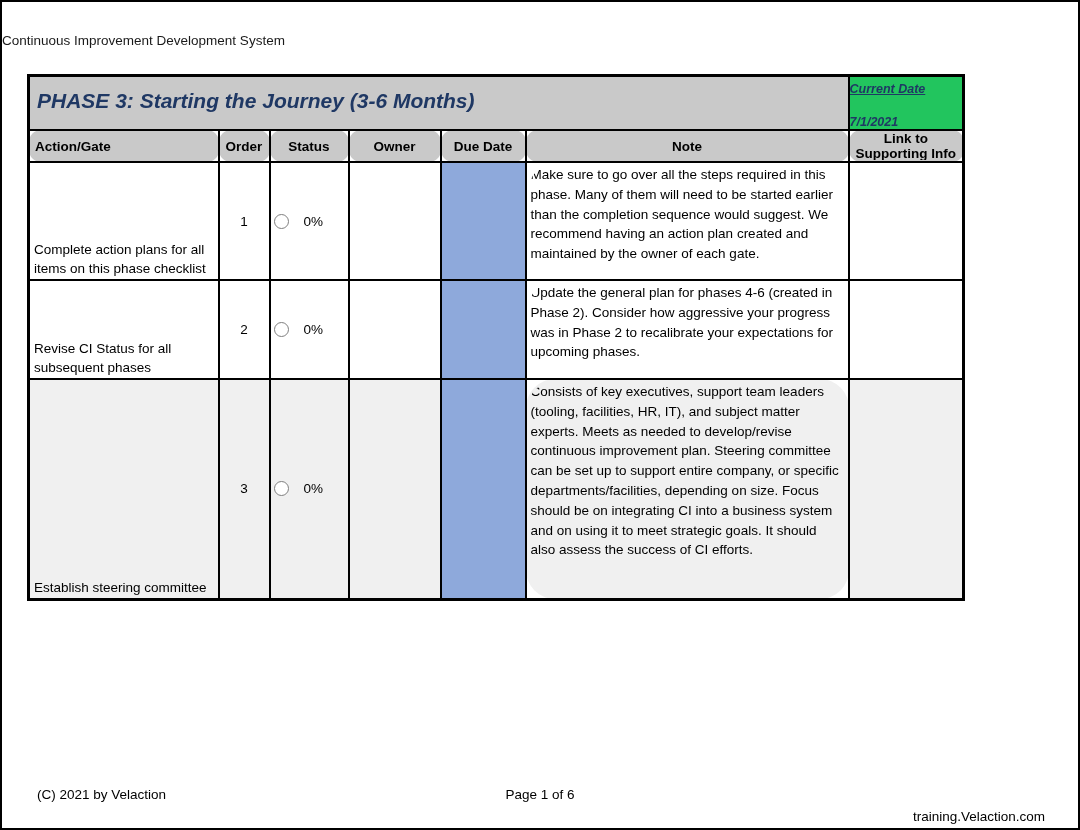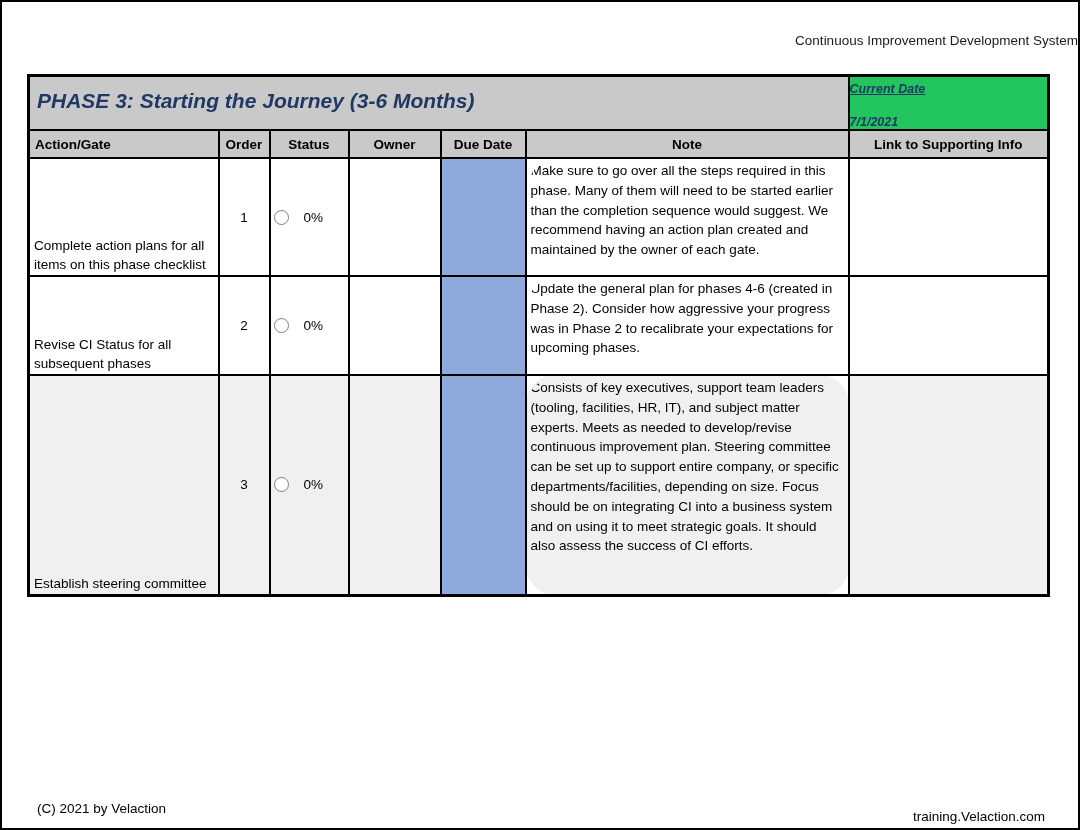--- a/index.html
+++ b/index.html
@@ -14,30 +14,30 @@
     height: 830px;
     background: #fff;
     border: 2px solid #000;
     overflow: hidden;
   }
   .doc-title {
     position: absolute;
     top: 31px;
     left: 0;
     width: 100%;
-    text-align: right;
+    text-align: left;
     font-size: 13.5px;
     color: #1a1a1a;
   }
   
   table.checklist {
     position: absolute;
     left: 25px;
     top: 72px;
-    width: 1023px;
+    width: 938px;
     border-collapse: collapse;
     table-layout: fixed;
     border: 3px solid #000;
     font-size: 13.5px;
   }
   table.checklist td, table.checklist th {
     border: 2px solid #000;
     overflow: hidden;
   }
   
@@ -75,20 +75,21 @@
   }
   
   tr.col-header-row { height: 28px; }
   tr.col-header-row th {
     background: #c9c9c9;
     font-weight: bold;
     font-size: 13.5px;
     text-align: center;
     vertical-align: middle;
     padding: 0 2px;
+    border-radius: 12px;
   }
   tr.col-header-row th.left { text-align: left; padding-left: 5px; }
   
   td.action-cell {
     vertical-align: bottom;
     text-align: left;
     padding: 2px 4px 1px 4px;
     line-height: 19px;
     background: #fff;
     margin-left: 7px;
@@ -135,21 +136,21 @@
   tr.row-3 { height: 220px; }
   
   .footer {
     position: absolute;
     left: 0;
     top: 785px;
     width: 100%;
     height: 20px;
     font-size: 13.5px;
   }
-  .footer-left  { position: absolute; left: 35px; margin-top: 14px; }
+  .footer-left  { position: absolute; left: 35px; }
   .footer-center{ position: absolute; left: 0; width: 100%; text-align: center; }
   .footer-right { position: absolute; right: 33px; margin-top: 22px; }
 </style>
 </head>
 <body>
 
 <div class="page">
 
   <div class="doc-title">Continuous Improvement Development System</div>
 
@@ -225,16 +226,17 @@
       <td class="owner-cell"></td>
       <td class="due-cell"></td>
       <td class="note-cell">Consists of key executives, support team leaders (tooling, facilities, HR, IT), and subject matter experts. Meets as needed to develop/revise continuous improvement plan. Steering committee can be set up to support entire company, or specific departments/facilities, depending on size. Focus should be on integrating CI into a business system and on using it to meet strategic goals. It should also assess the success of CI efforts.</td>
       <td class="link-cell"></td>
     </tr>
   </tbody>
     </table>
 
   <div class="footer">
     <span class="footer-left">(C) 2021 by Velaction</span>
+    <span class="footer-center">Page 1 of 6</span>
     <span class="footer-right">training.Velaction.com</span>
   </div>
 
 </div>
 
 </body></html>

